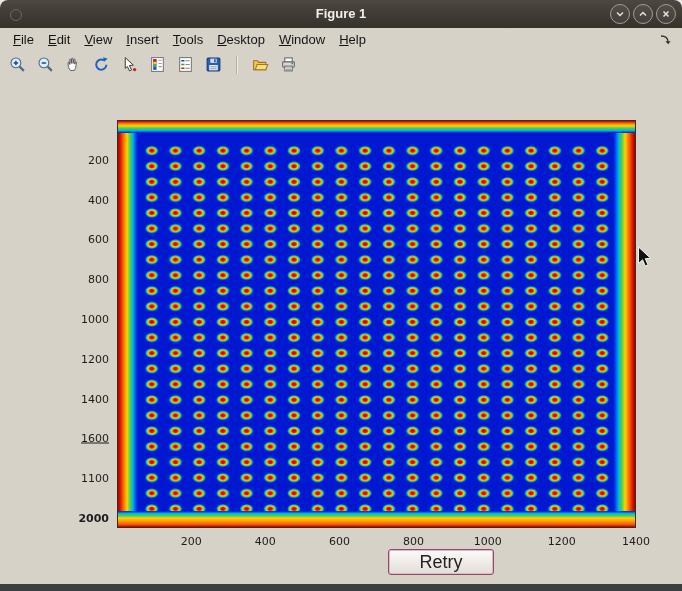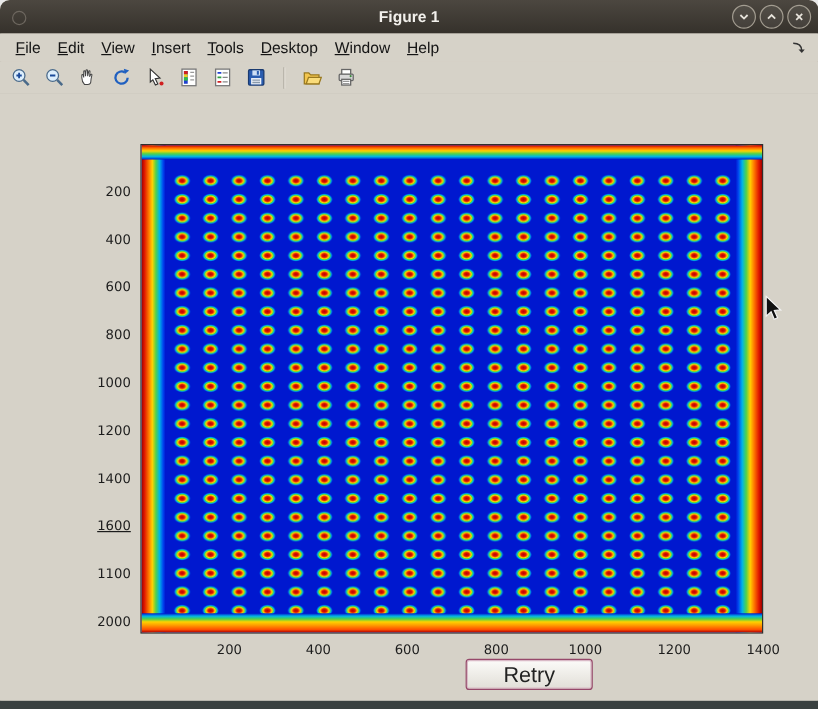--- a/index.html
+++ b/index.html
@@ -247,21 +247,21 @@
       <div class="yticks">
           <div class="ytick" style="top: 9.7561%;">200</div>
           <div class="ytick" style="top: 19.5122%;">400</div>
           <div class="ytick" style="top: 29.2683%;">600</div>
           <div class="ytick" style="top: 39.0244%;">800</div>
           <div class="ytick" style="top: 48.7805%;">1000</div>
           <div class="ytick" style="top: 58.5366%;">1200</div>
           <div class="ytick" style="top: 68.2927%;">1400</div>
           <div class="ytick" style="top: 78.0488%; text-decoration: underline;">1600</div>
           <div class="ytick" style="top: 87.8049%;">1100</div>
-          <div class="ytick" style="top: 97.561%;">2000</div>
+          <div class="ytick" style="top: 97.561%; font-weight: bold;">2000</div>
         </div>
       <div class="xticks">
           <div class="xtick" style="left: 14.2857%;">200</div>
           <div class="xtick" style="left: 28.5714%;">400</div>
           <div class="xtick" style="left: 42.8571%;">600</div>
           <div class="xtick" style="left: 57.1429%;">800</div>
           <div class="xtick" style="left: 71.4286%;">1000</div>
           <div class="xtick" style="left: 85.7143%;">1200</div>
           <div class="xtick" style="left: 100%;">1400</div>
         </div>

